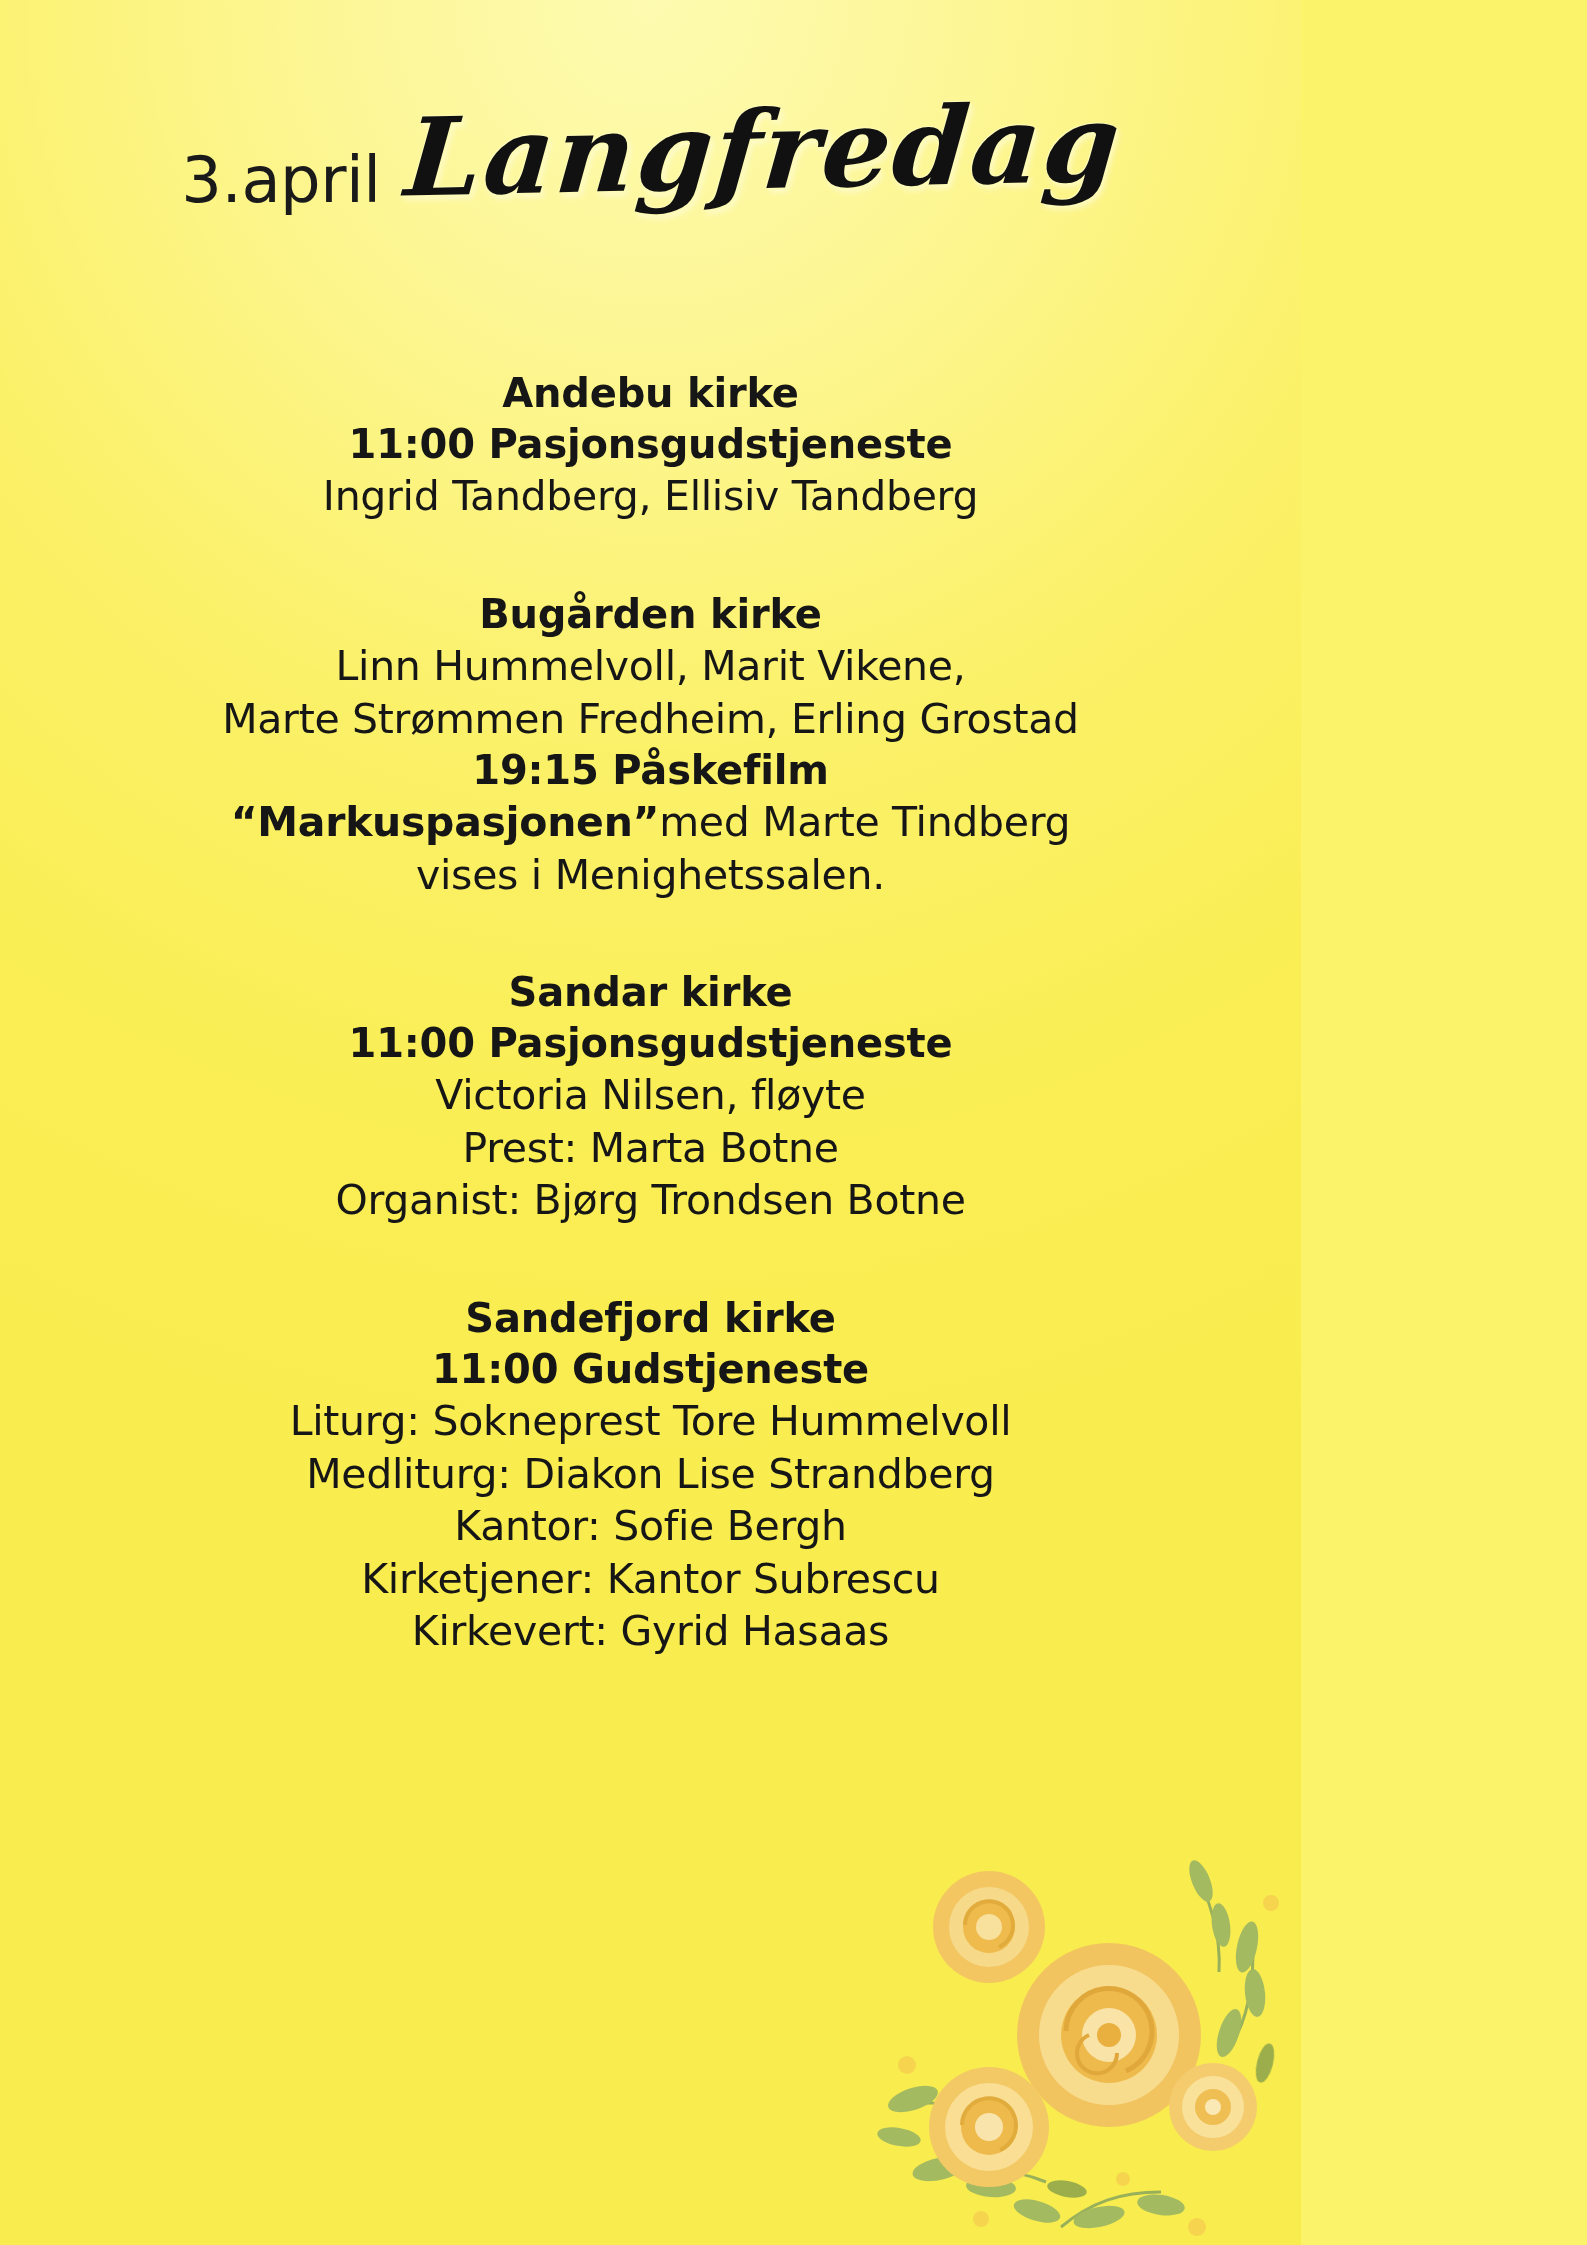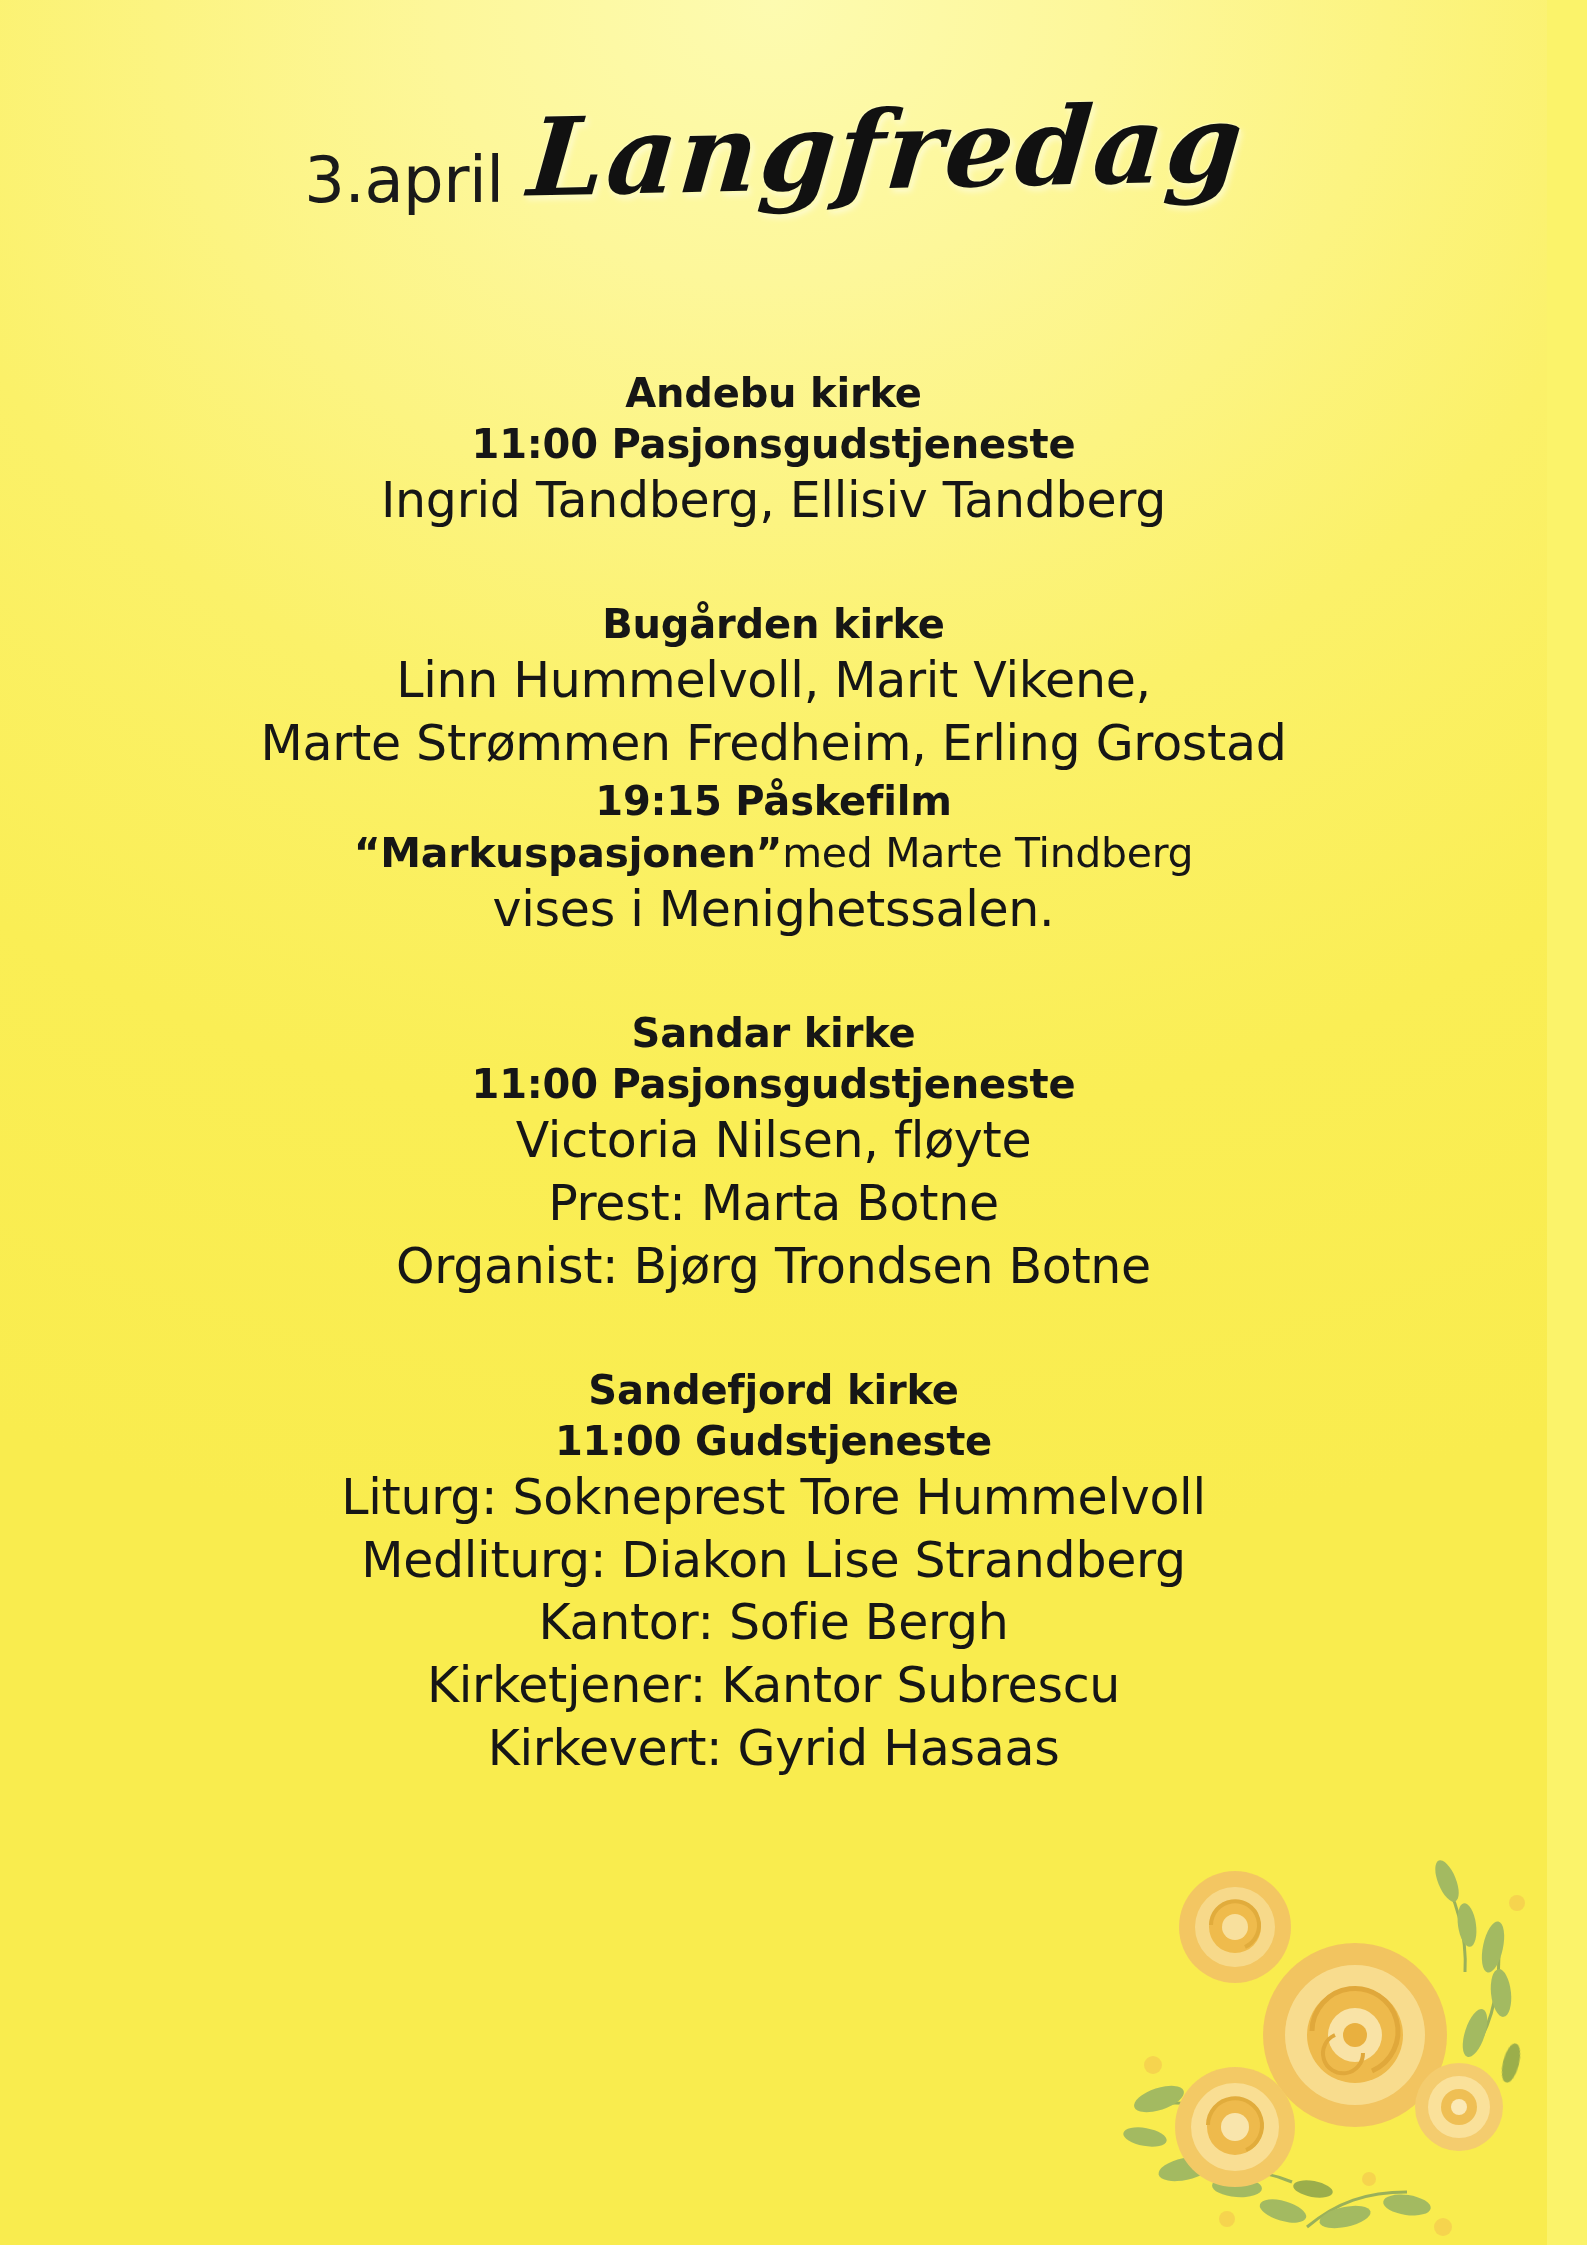--- a/index.html
+++ b/index.html
@@ -9,21 +9,21 @@
   body {
     width: 1587px;
     height: 2245px;
     font-family: "DejaVu Sans", sans-serif;
     background: #fbf36a;
     overflow: hidden;
   }
 
   .poster {
     position: relative;
-    width: 1547px;
+    width: 1301px;
     height: 2245px;
     box-sizing: border-box;
     background:
       radial-gradient(ellipse 120% 70% at 50% 0%, #fdfbb0 0%, #fdf79a 18%, #fbf169 48%, #faee55 72%, #f9ec4e 100%),
       linear-gradient(180deg, #fdfaa6 0%, #fbf06a 35%, #f9ec50 100%);
     overflow: hidden;
   }
 
   
   .title-row {
@@ -75,21 +75,21 @@
     color: #161616;
     line-height: 1.28;
   }
   .line.bold {
     font-weight: 700;
     font-size: 40px;
     letter-spacing: -0.2px;
   }
   .line.normal {
     font-weight: 400;
-    font-size: 49px;
+    font-size: 41px;
     letter-spacing: -0.3px;
   }
   .line.mixed {
     font-weight: 400;
     font-size: 41px;
     letter-spacing: -0.3px;
   }
   .line.mixed .em {
   }
   .line.mixed .qbold {

